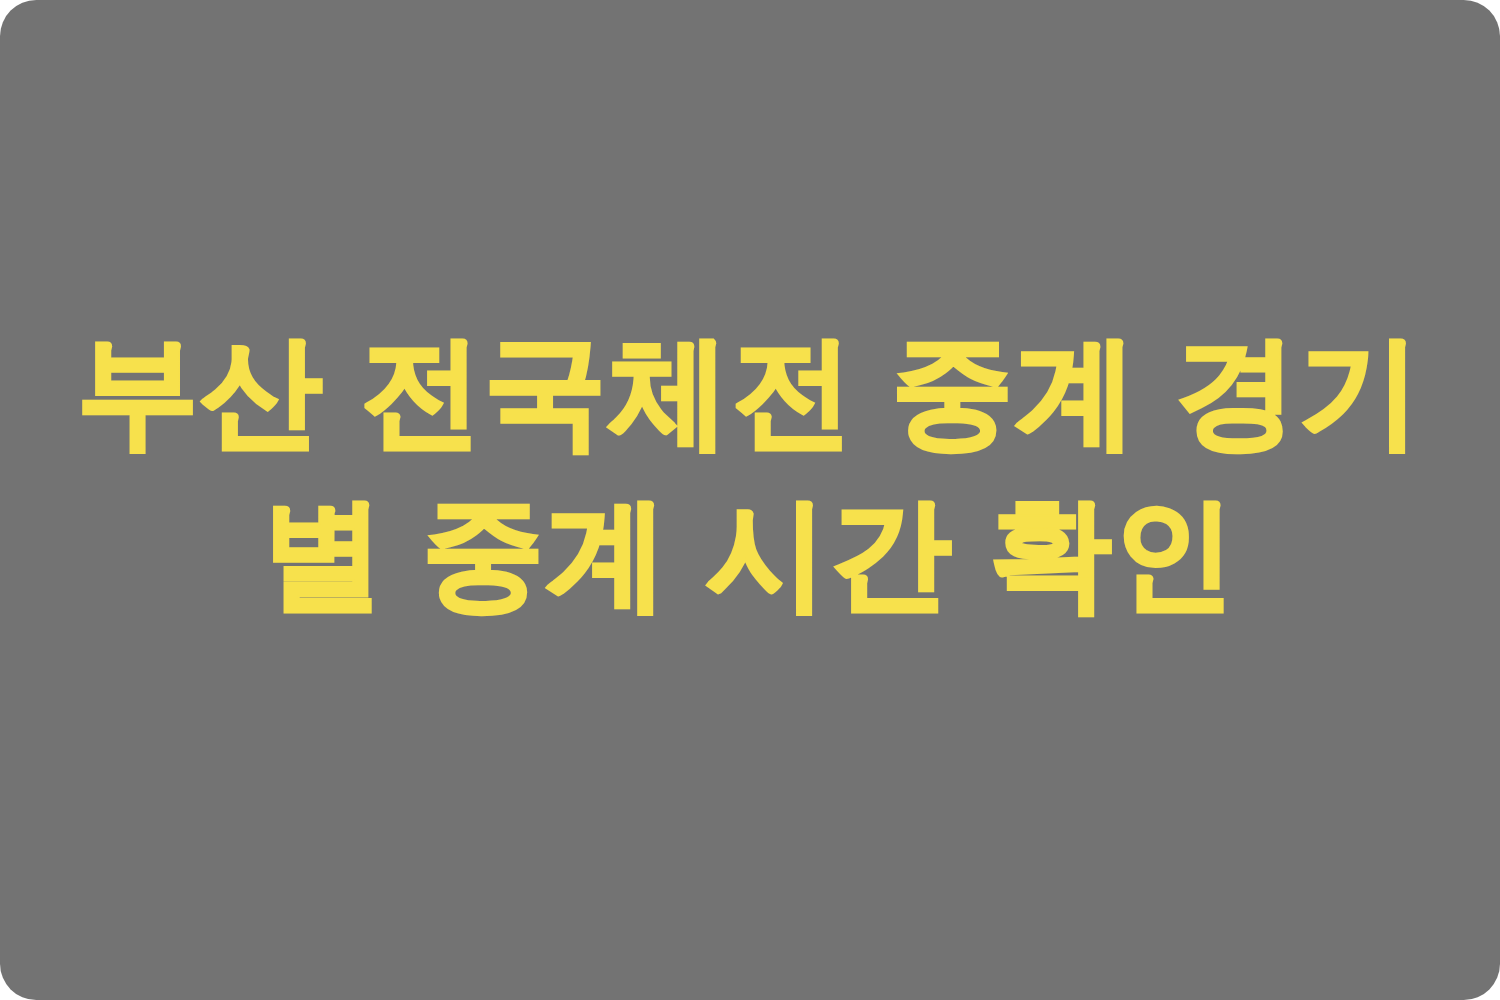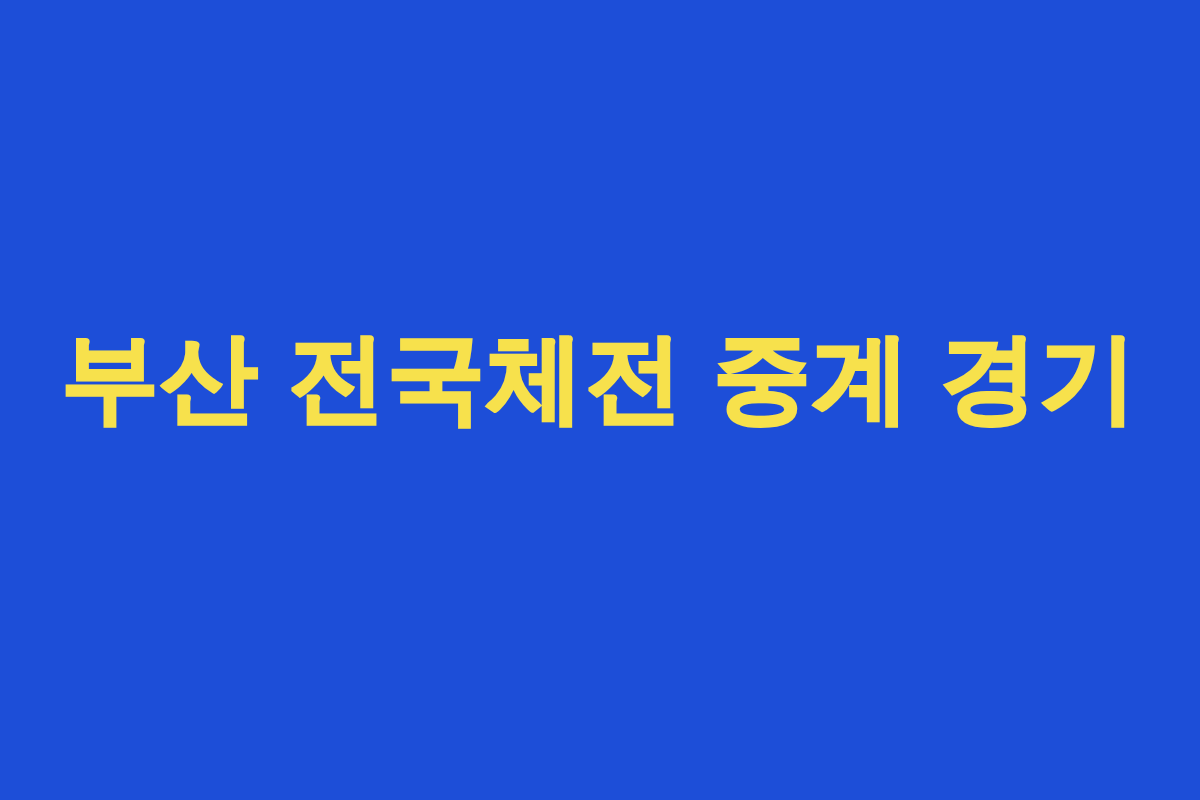--- a/index.html
+++ b/index.html
@@ -57,22 +57,23 @@
     font-size: 97px;
   }
 
   .headline-line.line-2 {
     font-size: 97px;
   }
 </style>
 </head>
 <body>
 
-<div class="banner" style="background-color: #1d4ed8;">
+<div class="banner" style="background-color: #737373; border-radius: 29px;">
 
   <div class="headline-block">
 
     <span class="headline-line line-1" style="color: rgb(247, 225, 76); -webkit-text-stroke-color: rgb(247, 225, 76);">부산 전국체전 중계 경기</span>
 
+    <span class="headline-line line-2" style="color: rgb(247, 225, 76); -webkit-text-stroke-color: rgb(247, 225, 76);">별 중계 시간 확인</span>
 
   </div>
 
 </div>
 
 </body></html>

